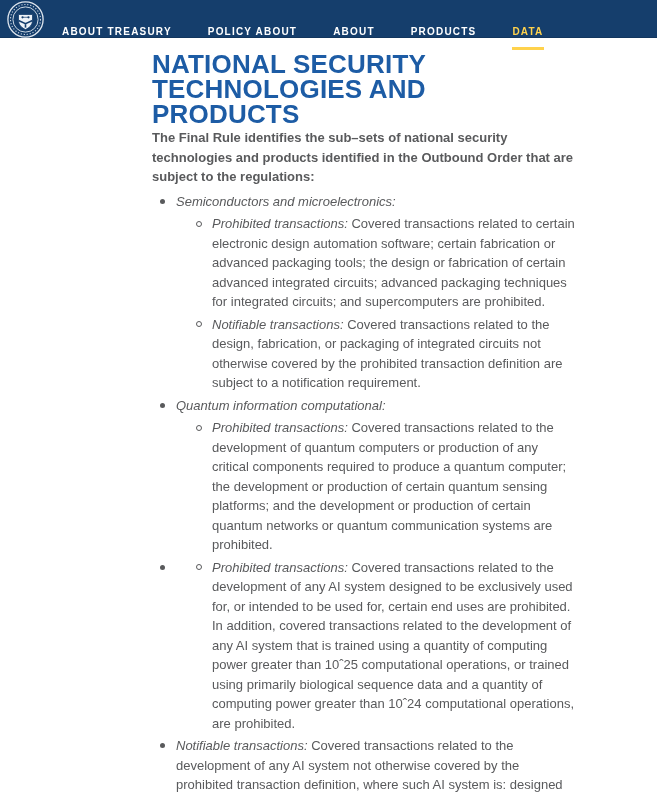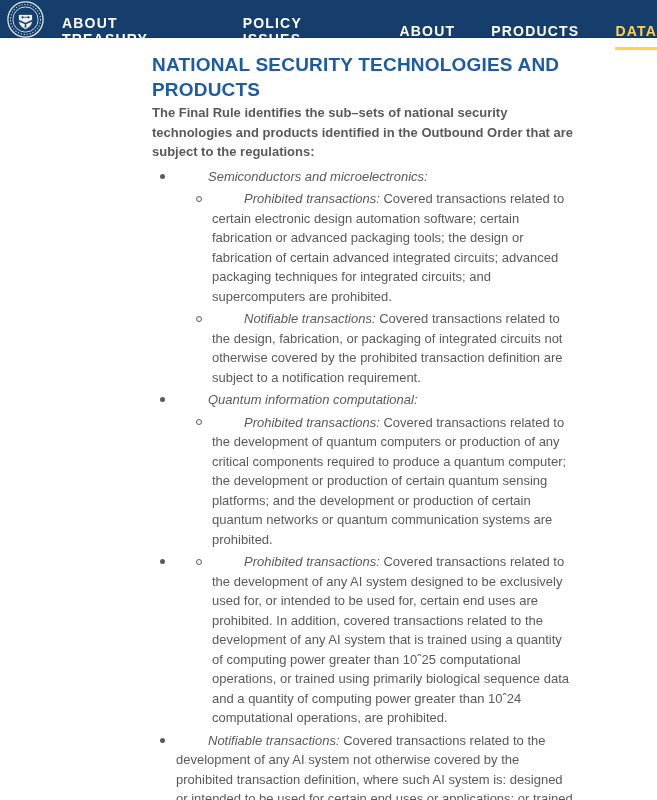--- a/index.html
+++ b/index.html
@@ -19,42 +19,42 @@
   }
   .nav-items {
     display: flex; align-items: stretch;
     padding-left: 62px; height: 38px;
     gap: 36px;
   }
   .nav-item {
     display: flex; align-items: center;
     height: 50px;
     color: #ffffff;
-    font-size: 14px; font-weight: bold;
+    font-size: 10px; font-weight: bold;
     letter-spacing: 1.2px;
     text-decoration: none;
     cursor: pointer;
     border-bottom: 3px solid transparent;
     padding-top: 15px;
   }
   .nav-item.active {
     color: #FFD24C;
     border-bottom-color: #FFD24C;
   }
 
   
   .content {
     margin-left: 152px;
     width: 424px;
     color: #595A5C;
   }
   .page-title {
     margin-top: 14px;
     color: #1D5CA5;
-    font-size: 19px;
+    font-size: 26px;
     font-weight: bold;
     line-height: 25px;
     letter-spacing: 0.2px;
   }
   .intro {
     margin-top: 1px;
     font-size: 13px;
     line-height: 19.5px;
     margin-bottom: 5px;
     font-weight: bold;
@@ -66,40 +66,40 @@
   li.l1-item::before {
     content: ""; position: absolute; left: -16px; top: 7px;
     width: 5px; height: 5px; border-radius: 50%;
     background: #595A5C;
   }
   li.l2-item::before {
     content: ""; position: absolute; left: -16px; top: 6.5px;
     width: 4px; height: 4px; border-radius: 50%;
     background: #ffffff; border: 1px solid #595A5C;
   }
-  .lead { font-style: italic; margin-left: 32px; }
+  .lead { font-style: italic; }
 </style>
 </head>
 <body>
 
 <header class="navbar">
   <svg class="seal" viewBox="0 0 37 37">
     <circle cx="18.5" cy="18.5" r="17.6" fill="#153E6C" stroke="#dfe6ee" stroke-width="1.3"></circle>
     <circle cx="18.5" cy="18.5" r="15" fill="none" stroke="#dfe6ee" stroke-width="1.1" stroke-dasharray="1.2 1.8" opacity="0.9"></circle>
     <circle cx="18.5" cy="18.5" r="12.6" fill="none" stroke="#dfe6ee" stroke-width="0.9"></circle>
     <path d="M11.5 13.5 h14 v6 c0 4.5 -3.5 7.5 -7 9 c-3.5 -1.5 -7 -4.5 -7 -9 z" fill="#eef2f7" stroke="#153E6C" stroke-width="0.8"></path>
     <path d="M11.5 19.5 l7 3.2 l7 -3.2" fill="none" stroke="#153E6C" stroke-width="1.6"></path>
     <circle cx="15.5" cy="16.3" r="1.1" fill="#153E6C"></circle>
     <circle cx="21.5" cy="16.3" r="1.1" fill="#153E6C"></circle>
     <path d="M15.5 16.3 h6" stroke="#153E6C" stroke-width="0.7"></path>
     <rect x="17.7" y="23.2" width="1.6" height="3.4" fill="#153E6C"></rect>
   </svg>
   <nav class="nav-items">
     <a class="nav-item">ABOUT TREASURY</a>
-    <a class="nav-item">POLICY ISSUES</a>
+    <a class="nav-item">POLICY ABOUT</a>
     <a class="nav-item">ABOUT</a>
     <a class="nav-item">PRODUCTS</a>
     <a class="nav-item active">DATA</a>
   </nav>
 </header>
 
 <main class="content">
   <h1 class="page-title">NATIONAL SECURITY TECHNOLOGIES AND PRODUCTS</h1>
 
   <p class="intro">The Final Rule identifies the sub–sets of national security technologies and products identified in the Outbound Order that are subject to the regulations:</p>

